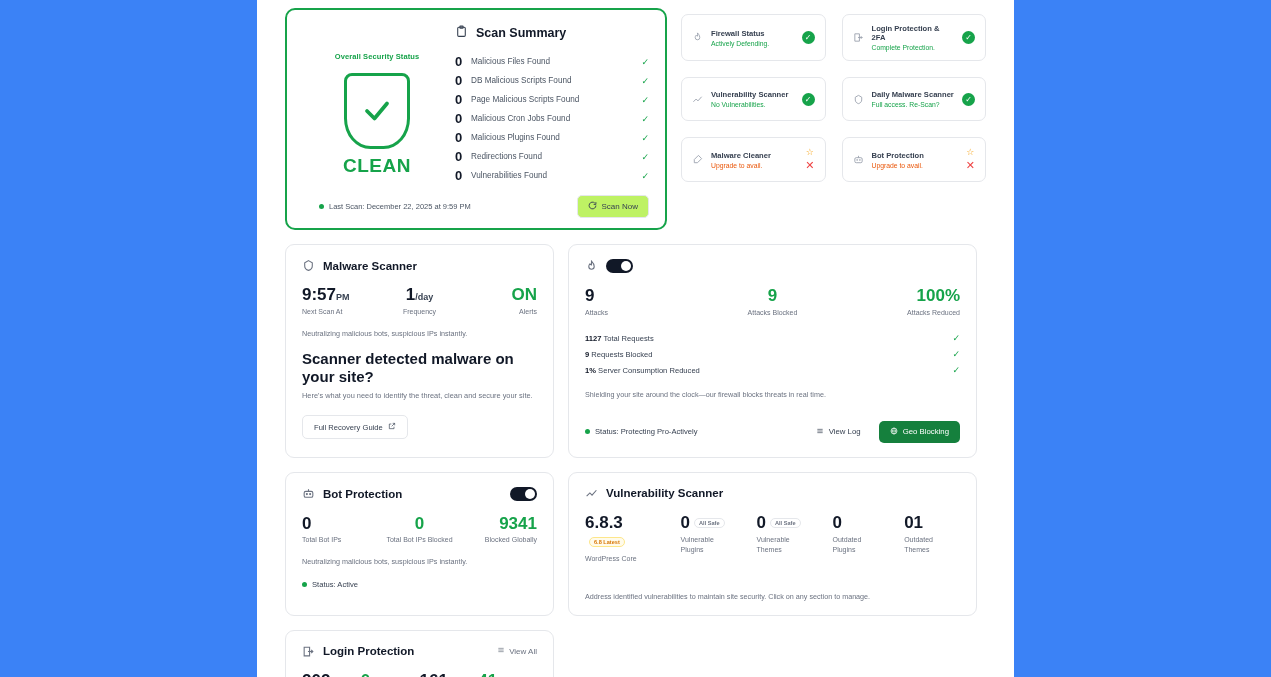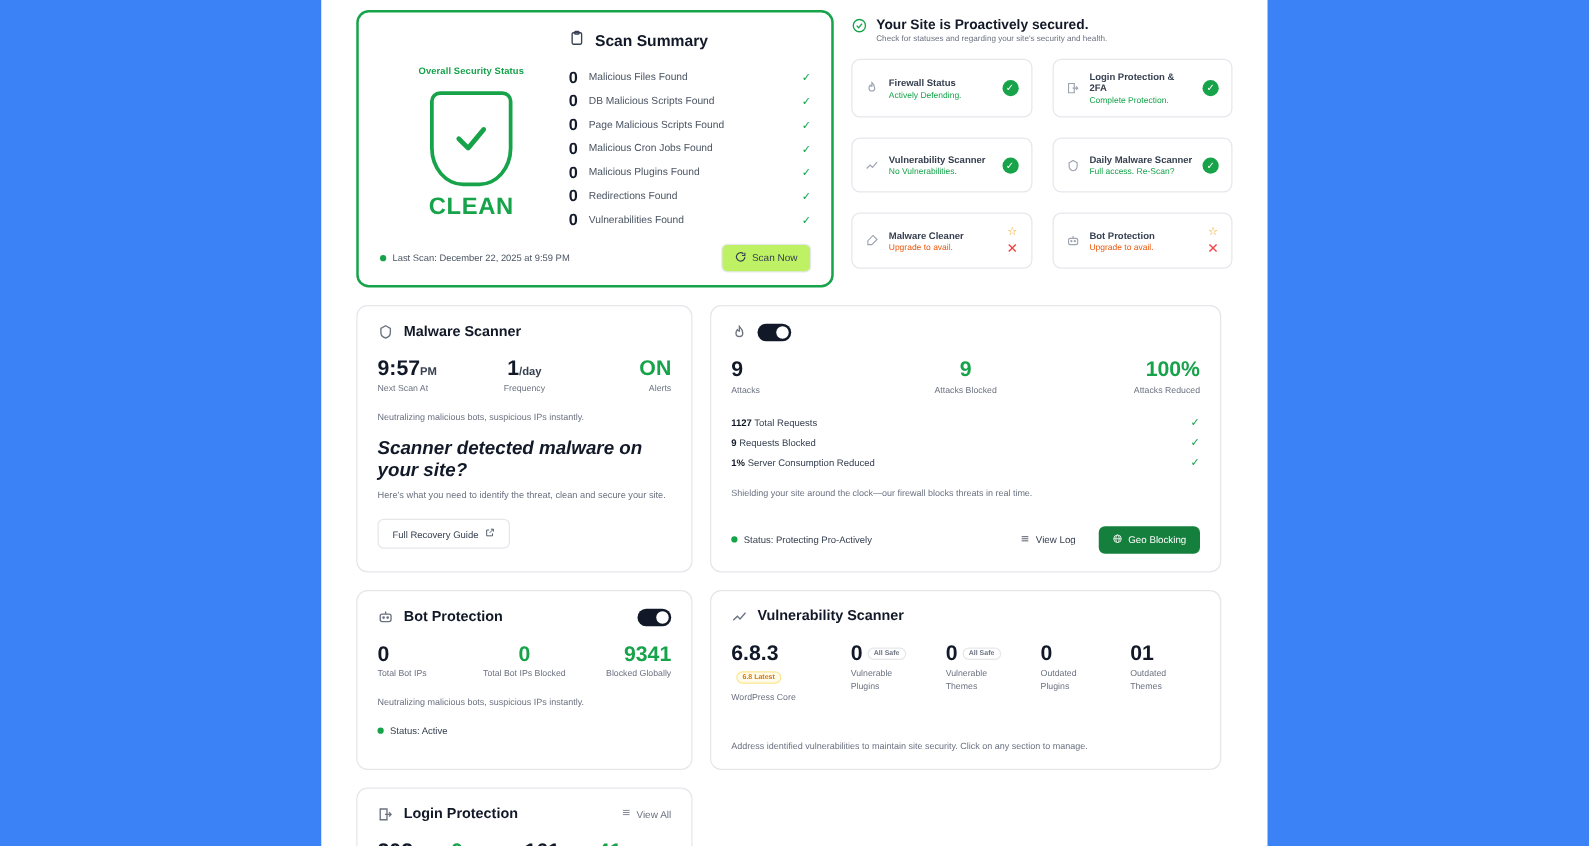--- a/index.html
+++ b/index.html
@@ -40,21 +40,21 @@
   .shield svg { width: 30px; height: 30px; }
   .ss-left .clean { font-size: 19px; color: #16a34a; font-weight: 700; letter-spacing: .5px; }
   .ss-right { flex: 1; padding-left: 4px; }
   .ss-title { display: flex; align-items: center; gap: 8px; margin-bottom: 12px; }
   .ss-title .tt { font-size: 12.5px; font-weight: 700; color: #111827; }
   .ss-row { display: flex; align-items: center; margin-bottom: 4px; }
   .ss-row .num { font-size: 13px; font-weight: 700; color: #111827; width: 12px; }
   .ss-row .txt { font-size: 8.2px; color: #4b5563; flex: 1; padding-left: 4px; }
   .ss-row .chk { color: #16a34a; font-size: 9px; }
   .ss-foot {
-    position: absolute; left: 17px; right: 16px; bottom: 10px;
+    position: absolute; left: 32px; right: 16px; bottom: 10px;
     display: flex; align-items: center; justify-content: space-between;
   }
   .ss-foot .last { font-size: 7.5px; color: #4b5563; display: flex; align-items: center; gap: 5px; }
   .dot-green { width: 5px; height: 5px; border-radius: 50%; background: #16a34a; display: inline-block; }
   .scan-now {
     display: flex; align-items: center; gap: 5px;
     background: #bef264; border: 1px solid #e5e7eb; border-radius: 5px;
     padding: 5px 10px; font-size: 8px; color: #374151; cursor: pointer;
   }
 
@@ -104,21 +104,21 @@
   .stats { display: flex; }
   .stat { flex: 1; }
   .stat.r { text-align: right; }
   .stat.c { text-align: center; }
   .stat .v { font-size: 17px; font-weight: 700; color: #111827; line-height: 1.1; }
   .stat .v .small { font-size: 9px; font-weight: 600; color: #374151; }
   .stat .v.green { color: #16a34a; }
   .stat .k { font-size: 7px; color: #6b7280; margin-top: 3px; }
   .note { font-size: 7.2px; color: #6b7280; margin-top: 14px; }
 
-  .promo-h { font-size: 15px; font-weight: 700; color: #111827; line-height: 1.25; margin-top: 12px; font-style: italic; }
+  .promo-h { font-size: 15px; font-weight: 700; color: #111827; line-height: 1.25; margin-top: 12px; }
   .promo-p { font-size: 7.4px; color: #6b7280; margin-top: 3px; line-height: 1.5; }
   .btn-outline {
     display: inline-flex; align-items: center; gap: 5px;
     border: 1px solid #e5e7eb; border-radius: 5px; background: #fff;
     padding: 6px 11px; font-size: 7.6px; color: #374151; margin-top: 14px; cursor: pointer;
   }
 
   .kv-list { margin-top: 14px; }
   .kv { display: flex; align-items: flex-end; font-size: 7.6px; color: #374151; padding: 3px 0; }
   .kv .k { flex: 1; }
@@ -225,32 +225,20 @@
                   <path d="M21 12a9 9 0 1 1-3-6.7"></path>
                   <polyline points="21,3 21,9 15,9"></polyline>
                 </svg>
             </span>
             <span>Scan Now</span>
           </div>
         </div>
       </div>
 
       <div class="secured-col">
-        <div class="secured-head">
-          <span>
-            <svg width="13" height="13" viewBox="0 0 24 24" fill="none" stroke="#16a34a" stroke-width="2">
-                <circle cx="12" cy="12" r="9"></circle>
-                <polyline points="8,12 11,15 16,9"></polyline>
-              </svg>
-          </span>
-          <div>
-            <div class="ttl">Your Site is Proactively secured.</div>
-            <div class="sub">Check for statuses and regarding your site's security and health.</div>
-          </div>
-        </div>
         <div class="tile-grid">
 
           <div class="tile">
             <span class="ic">
                 <svg width="11" height="11" viewBox="0 0 24 24" fill="none" stroke="currentColor" stroke-width="2">
                   <path d="M12 2s5 5 5 10a5 5 0 0 1-10 0c0-3 2-5 2-5s1 2 3 2c0-3-0-5 0-7z"></path>
                 </svg>
               </span>
             <div class="meta">
               <div class="t1">Firewall Status</div>

